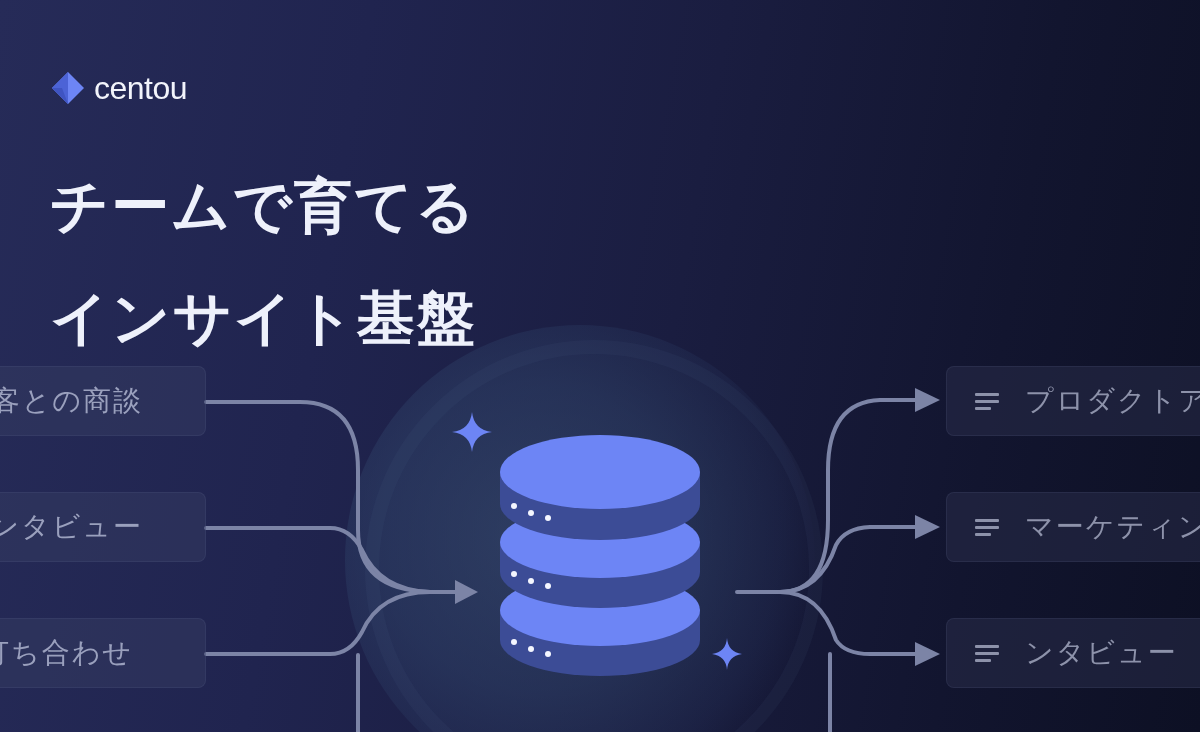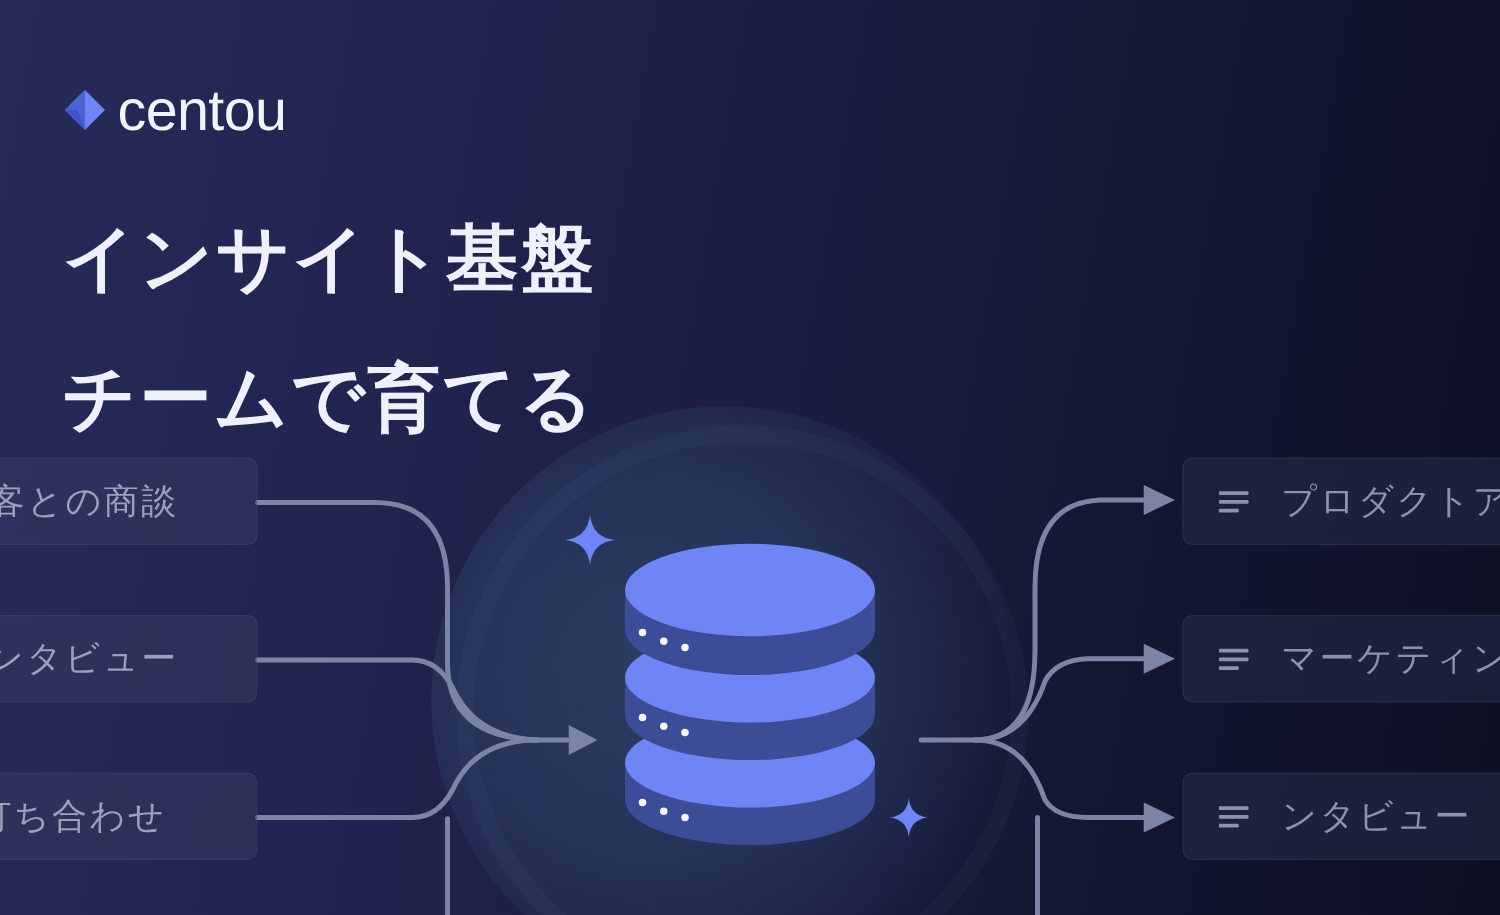--- a/index.html
+++ b/index.html
@@ -14,21 +14,21 @@
       background: radial-gradient(circle at 40% 45%, rgba(60,85,120,0.55) 0%, rgba(50,72,110,0.45) 40%, rgba(40,55,95,0.25) 65%, rgba(30,40,80,0) 75%);
     }
     .glow-ring {
       position: absolute; left: 365px; top: 340px; width: 430px; height: 430px;
       border-radius: 50%;
       border: 14px solid rgba(90,110,150,0.08);
     }
     .logo { position: absolute; left: 48px; top: 68px; display: flex; align-items: center; }
     .logo-mark { width: 40px; height: 40px; }
     .logo-text {
-      color: #f2f4fb; font-size: 46px; font-family: "Liberation Sans", sans-serif;
+      color: #f2f4fb; font-size: 32px; font-family: "Liberation Sans", sans-serif;
       letter-spacing: -0.5px; margin-left: 6px; line-height: 40px; font-weight: 400;
     }
     .headline {
       position: absolute; left: 50px; top: 150px; color: #eef1fb;
       font-size: 58px; font-weight: 700; line-height: 112px;
       font-family: "DejaVu Sans", sans-serif; letter-spacing: 2px;
     }
     .headline div { height: 112px; }
     .card {
       position: absolute; height: 70px; border-radius: 8px;
@@ -52,22 +52,22 @@
 <div class="logo">
   <svg class="logo-mark" viewBox="0 0 40 40">
     <polygon points="20,4 36,20 20,36 4,20" fill="#6d85f5"></polygon>
     <polygon points="20,4 20,36 4,20" fill="#4c63d6"></polygon>
     <polygon points="4,20 20,36 14,20" fill="#3f54c2"></polygon>
   </svg>
   <span class="logo-text">centou</span>
 </div>
 
 <div class="headline">
+  <div>チームで育てる</div>
   <div>インサイト基盤</div>
-  <div>チームで育てる</div>
 </div>
 
 <svg class="flows" width="1200" height="732">
   <g fill="none" stroke="#7c84a6" stroke-width="4" stroke-linecap="round">
 
     <path d="M206,402 H300 Q358,402 358,470 V530 Q358,590 430,592 H455"></path>
     <path d="M206,528 H330 Q350,528 362,550 Q380,590 430,592"></path>
     <path d="M206,654 H330 Q350,654 362,632 Q380,592 430,592"></path>
     <path d="M358,655 V732"></path>
 

